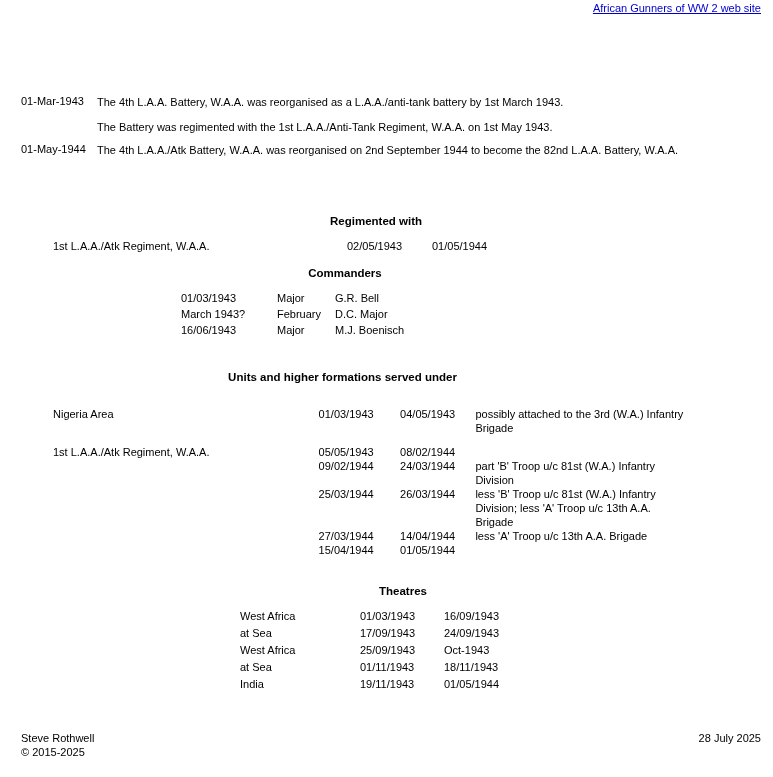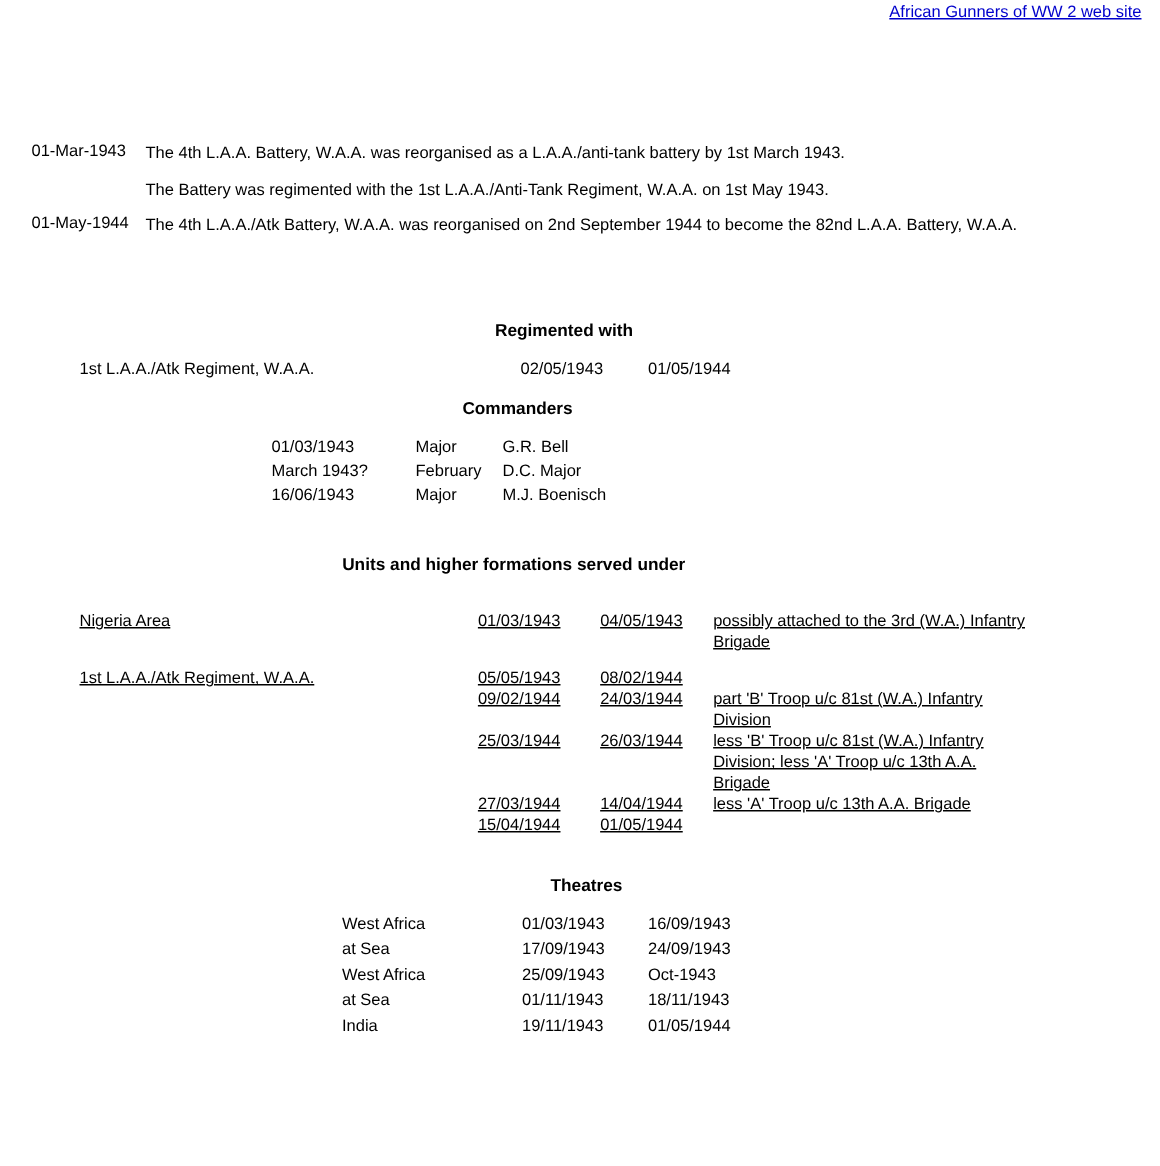--- a/index.html
+++ b/index.html
@@ -105,21 +105,21 @@
   .sec-units {
     position: absolute;
     left: 0;
     top: 371px;
     width: 685px;
   }
   .sec-units .section-heading { width: 685px; }
 
   .sec-theatres {
     position: absolute;
-    left: 0;
+    left: 12px;
     top: 585px;
     width: 690px;
     padding-left: 46px;
   }
   .sec-theatres .section-heading { width: 690px; }
 
   table.data {
     border-collapse: collapse;
     font-size: 11px;
   }
@@ -137,21 +137,21 @@
   .tbl-regimented td.c-to    { width: 100px; }
 
   
   .tbl-commanders { position: absolute; left: 181px; top: 24px; }
   .tbl-commanders td.c-date { width: 96px; white-space: nowrap; }
   .tbl-commanders td.c-rank { width: 58px; white-space: nowrap; }
   .tbl-commanders td.c-name { white-space: nowrap; }
   .tbl-commanders tr td { height: 16px; }
 
   
-  .tbl-units { position: absolute; left: 0; top: 26px; width: 696px; text-decoration: underline; }
+  .tbl-units { position: absolute; left: 0; top: 26px; width: 696px; }
   .tbl-units td.c-name  { width: 294px; padding-left: 53px; }
   .tbl-units td.c-from  { width: 85px; }
   .tbl-units td.c-to    { width: 78px; }
   .tbl-units td.c-note  { width: 235px; padding-right: 8px; }
   .tbl-units tr.grp-start td { padding-top: 10px; }
 
   
   .tbl-theatres { position: absolute; left: 228px; top: 24px; }
   .tbl-theatres td.c-place { width: 120px; white-space: nowrap; }
   .tbl-theatres td.c-from  { width: 84px; white-space: nowrap; }
@@ -310,14 +310,23 @@
         </tr>
         <tr>
           <td class="c-place">India</td>
           <td class="c-from">19/11/1943</td>
           <td class="c-to">01/05/1944</td>
         </tr>
       </tbody>
     </table>
   </div>
 
+  <div class="footer">
+    <div class="footer-line">
+      <div class="footer-left">Steve Rothwell</div>
+      <div class="footer-right">28 July 2025</div>
+    </div>
+    <div class="footer-line">
+      <div class="footer-left">© 2015-2025</div>
+    </div>
+  </div>
 
 </div>
 
 </body></html>

